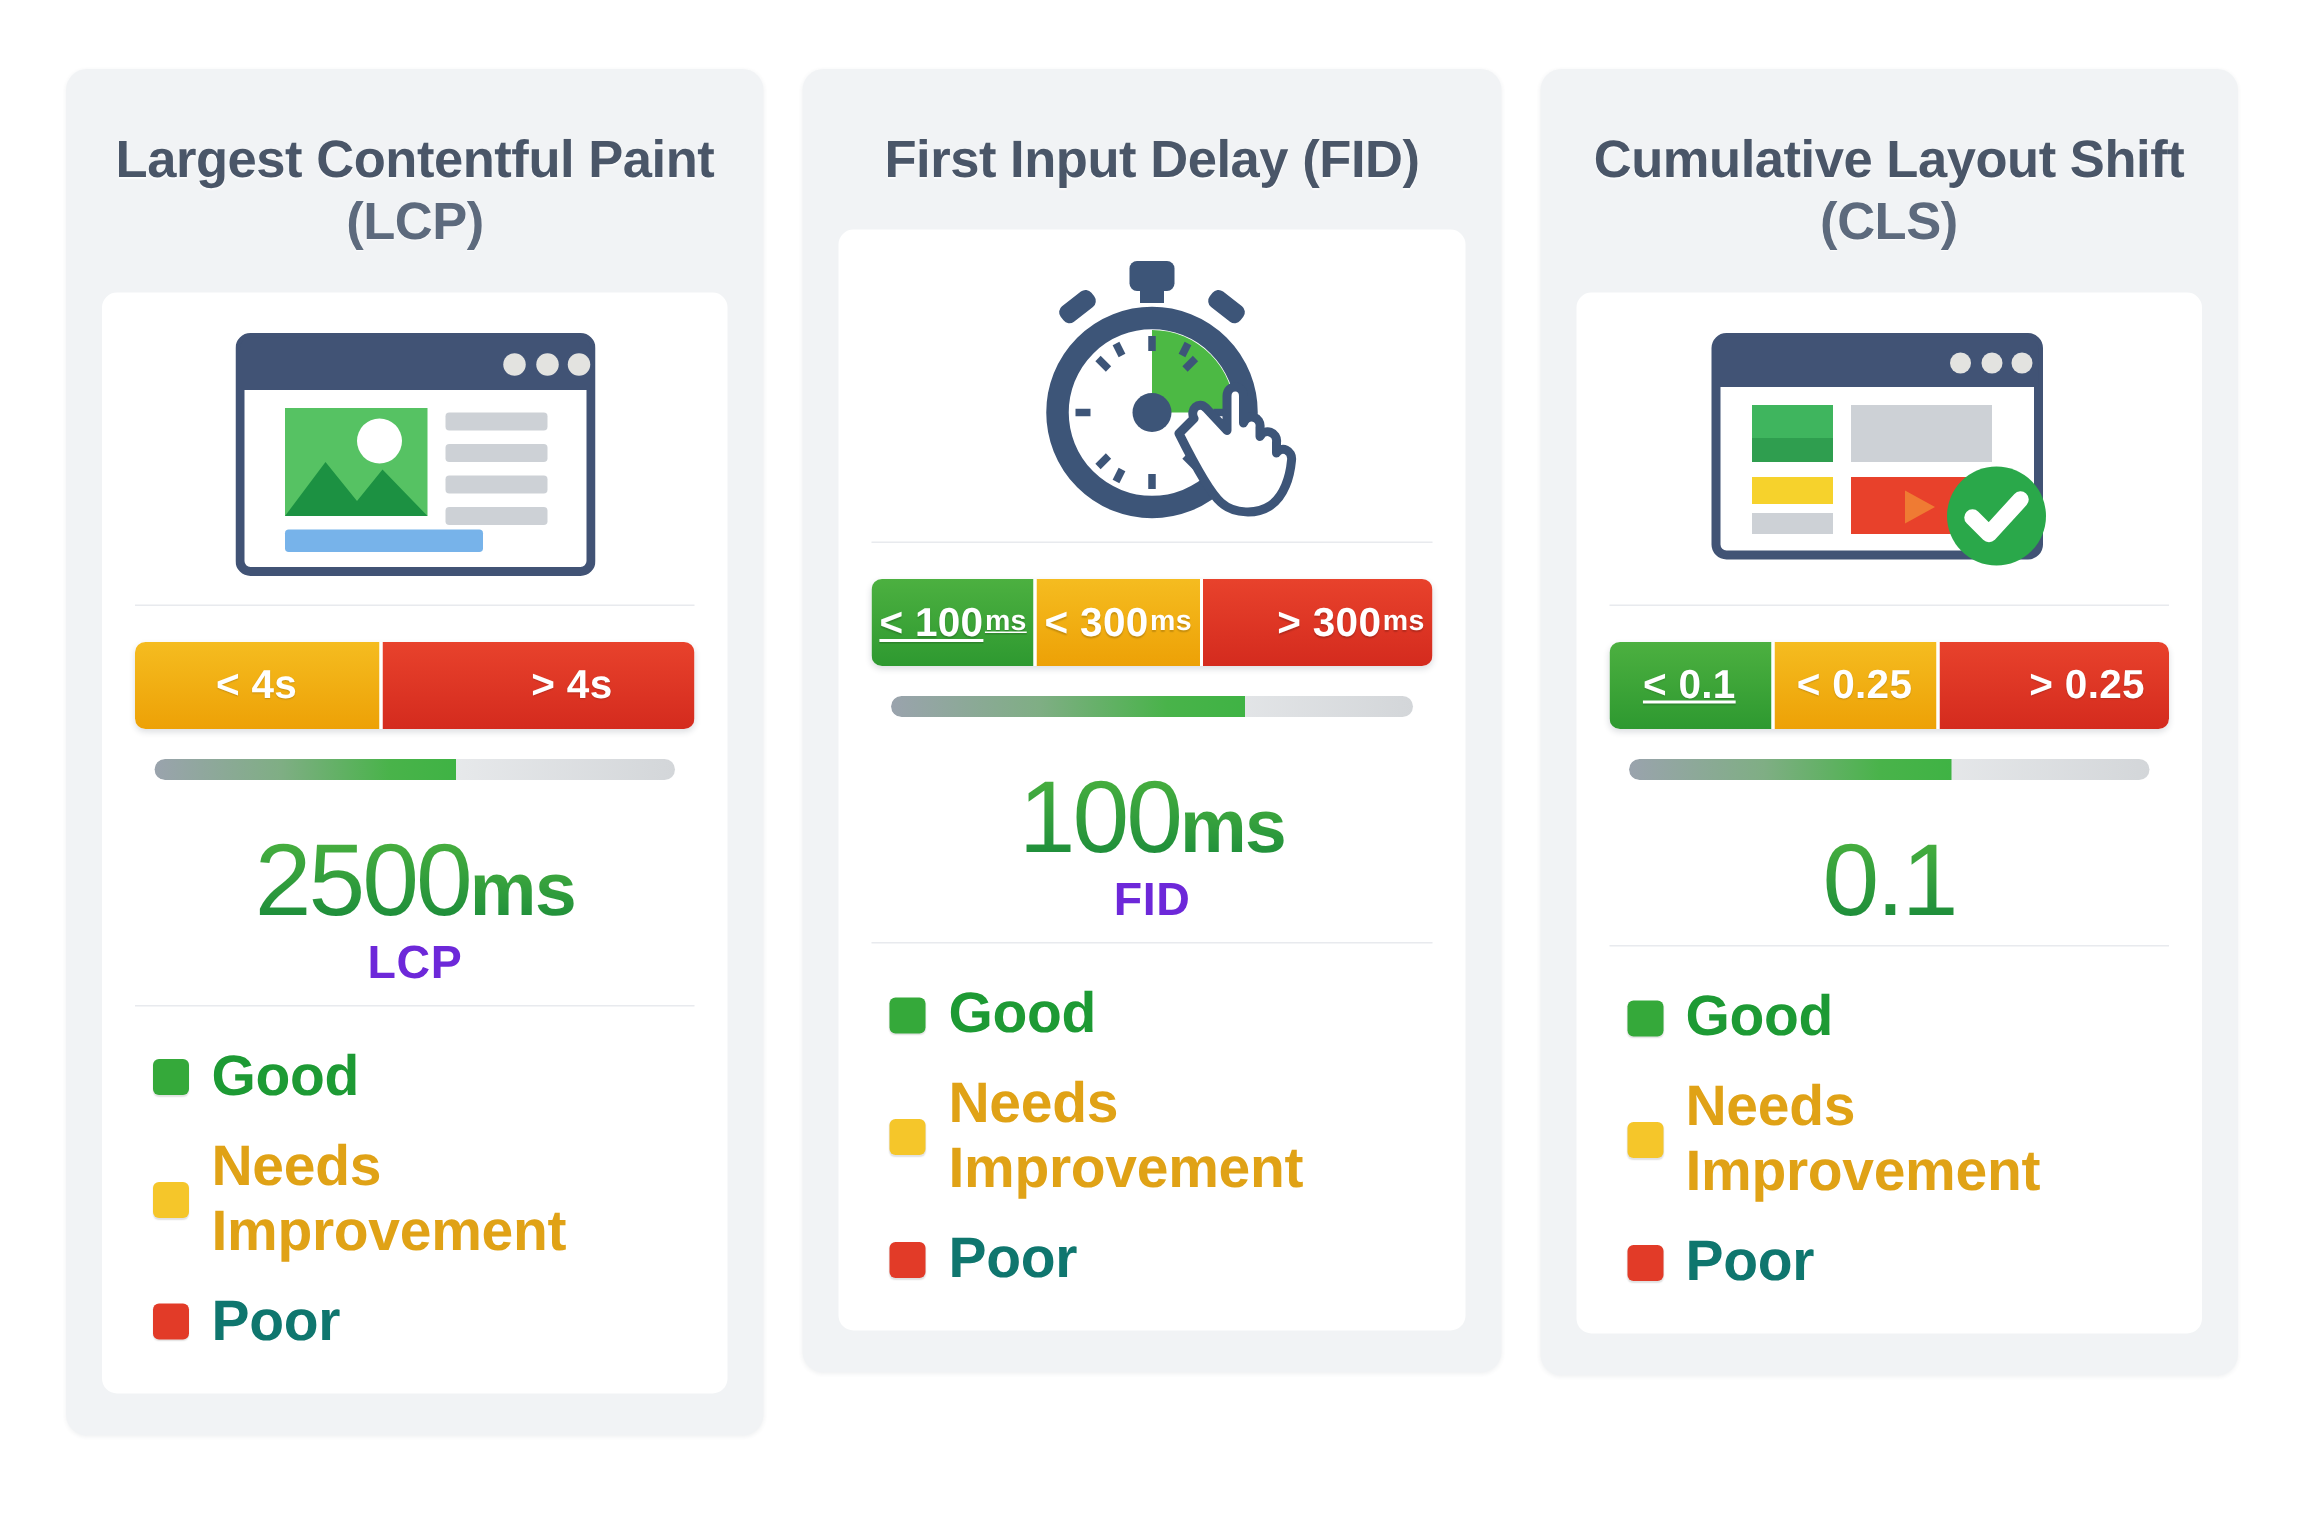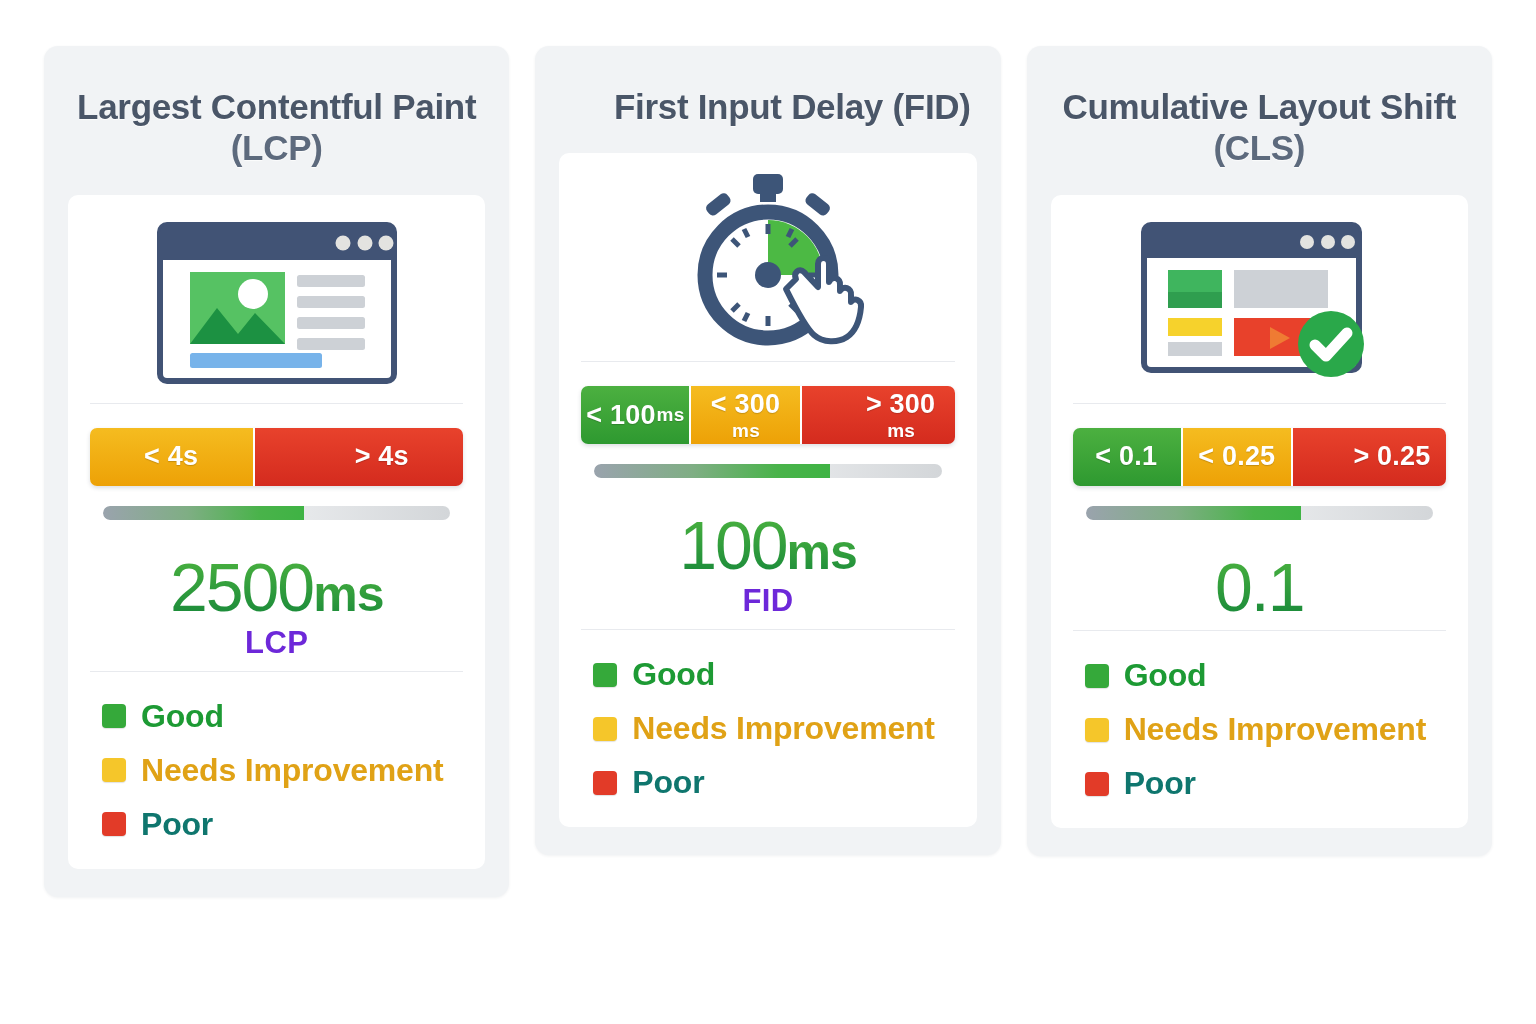--- a/index.html
+++ b/index.html
@@ -25,21 +25,21 @@
 
   
   .metric-card {
     width: 474px;
     background: #f1f3f5;
     border-radius: 14px;
     padding: 40px 24px 28px 24px;
     box-shadow: 0 1px 3px rgba(40,50,70,0.07);
     display: flex;
     flex-direction: column;
-    align-items: flex-end;
+    align-items: center;
   }
 
   .card-title {
     font-size: 35px;
     font-weight: bold;
     color: #4a5668;
     text-align: center;
     line-height: 1.18;
     letter-spacing: -0.3px;
     padding: 0 6px 26px 6px;
@@ -90,24 +90,24 @@
     align-items: center;
     justify-content: center;
     color: #ffffff;
     font-size: 27px;
     font-weight: bold;
     letter-spacing: 0.2px;
     white-space: nowrap;
     text-shadow: 0 1px 1px rgba(0,0,0,0.18);
   }
   .threshold .unit { font-size: 19px; font-weight: bold; margin-left: 1px; }
-  .th-good { background: linear-gradient(180deg,#4cb040 0%,#2e9930 100%); }
+  .th-good { background: linear-gradient(180deg,#4cb040 0%,#2e9930 100%); text-decoration: underline; }
   .th-ni   { background: linear-gradient(180deg,#f5bc20 0%,#eda106 100%); }
   .th-poor { background: linear-gradient(180deg,#e8422c 0%,#d42b1e 100%); padding-left: 45px; }
-  .threshold + .threshold { border-left: 2px solid #ffffff; flex-direction: column; }
+  .threshold + .threshold { border-left: 2px solid #ffffff; }
 
   
   .progress-track {
     width: 93%;
     height: 14px;
     border-radius: 7px;
     margin-top: 20px;
     background: linear-gradient(90deg,#d9dcdf 0%,#e8eaec 55%,#d3d6d9 100%);
     overflow: hidden;
     display: flex;
@@ -162,21 +162,21 @@
     flex-direction: column;
     gap: 17px;
   }
   .legend-row { display: flex; align-items: center; gap: 15px; }
   .swatch {
     width: 24px; height: 24px;
     border-radius: 4px;
     flex: 0 0 auto;
     box-shadow: 0 1px 1px rgba(0,0,0,0.12);
   }
-  .legend-label { font-size: 32px; font-weight: bold; letter-spacing: -0.2px; }
+  .legend-label { font-size: 38px; font-weight: bold; letter-spacing: -0.2px; }
   .sw-good { background: #35a93a; }  .lb-good { color: #1d9a34; }
   .sw-ni   { background: #f5c62a; }  .lb-ni   { color: #e0a216; }
   .sw-poor { background: #e23b28; }  .lb-poor { color: #0f766e; }
 </style>
 </head>
 <body>
 
 <div class="board">
 
   <div class="metric-card">

